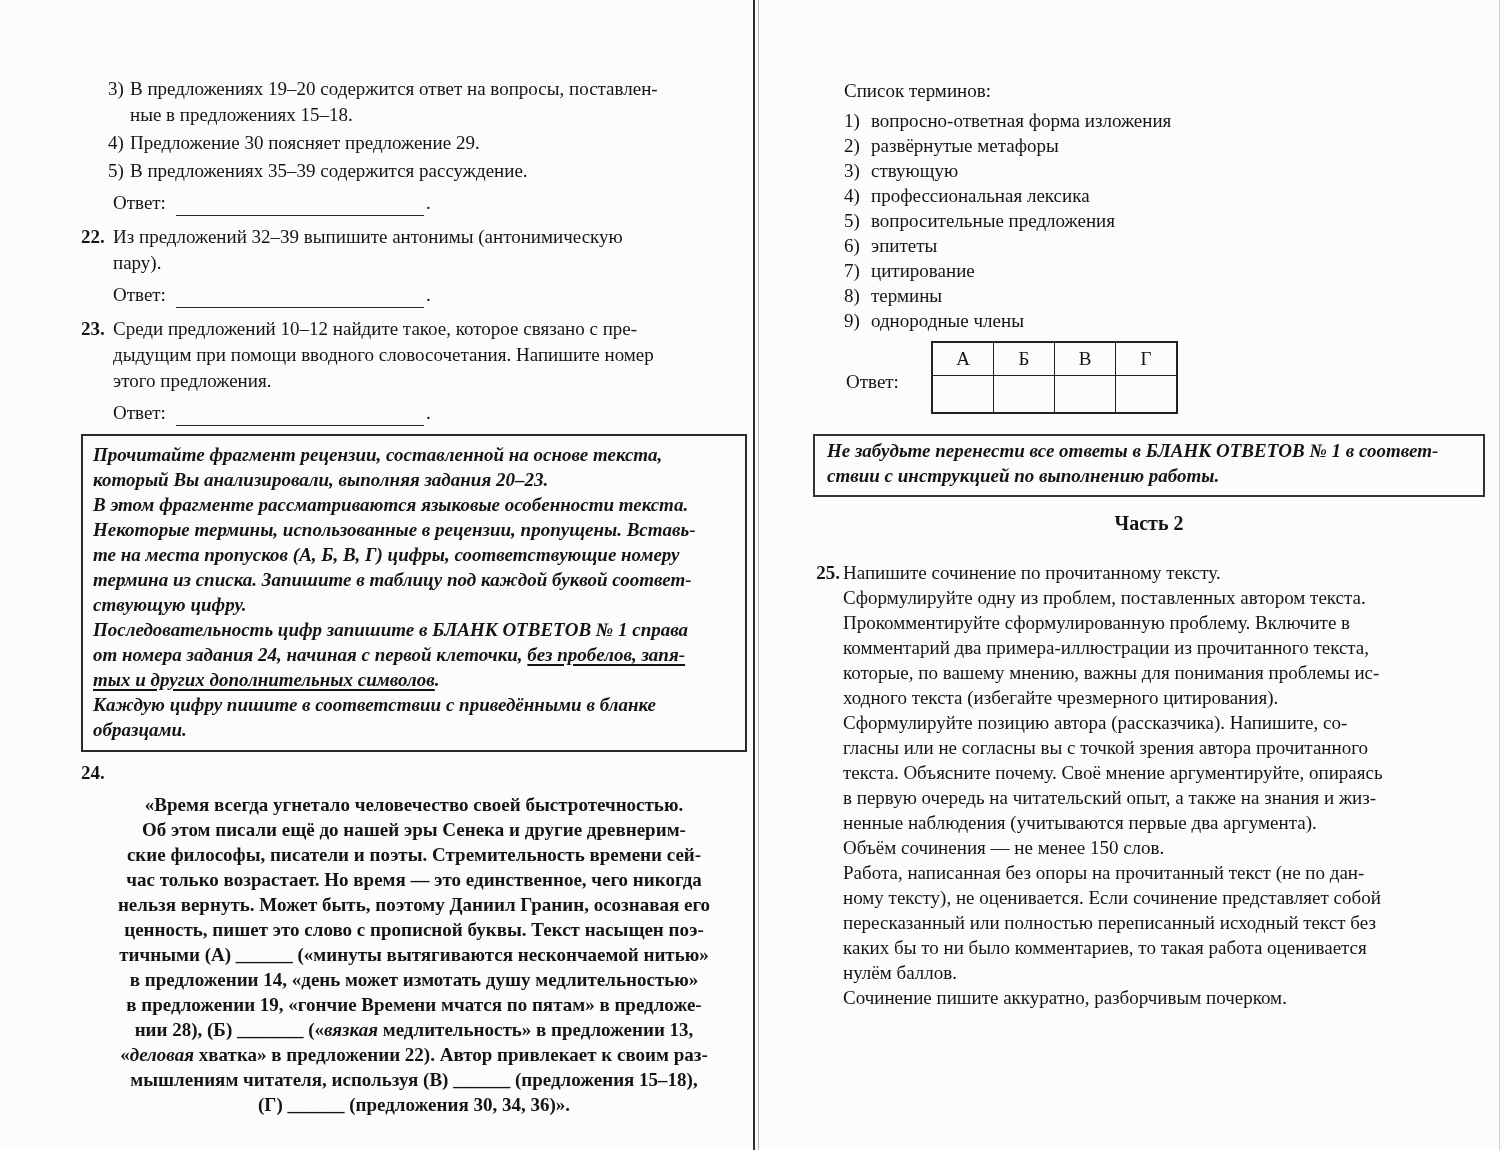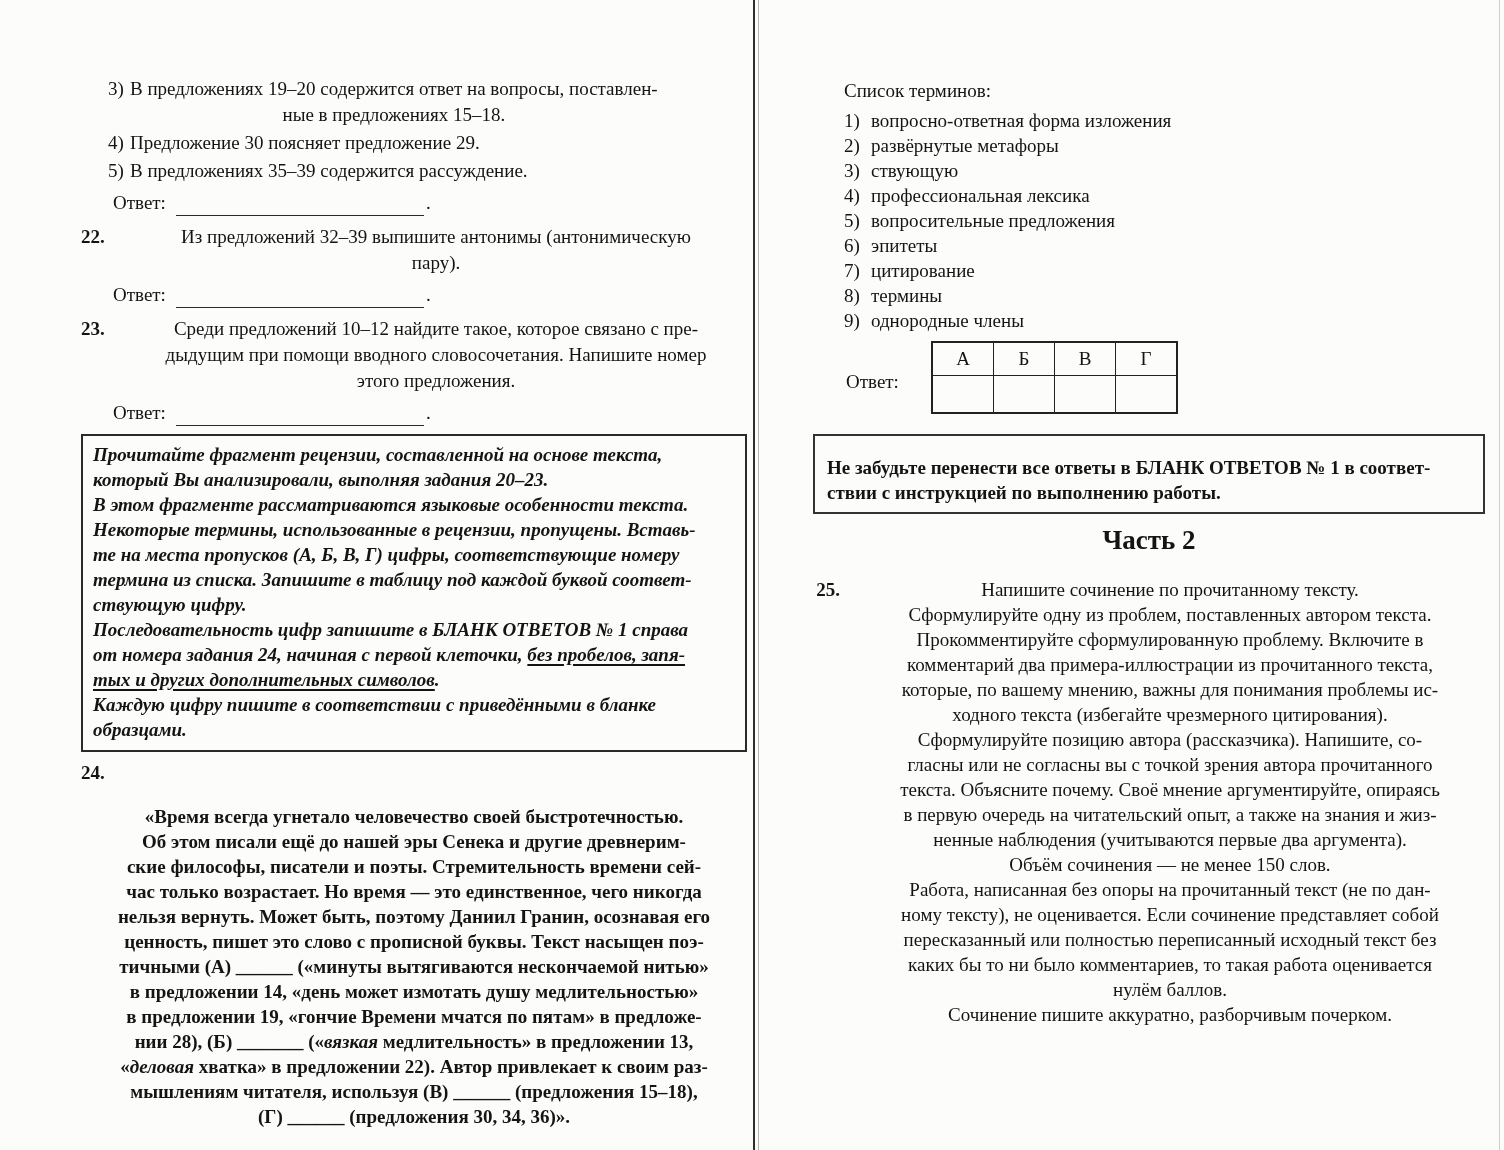--- a/index.html
+++ b/index.html
@@ -13,30 +13,30 @@
   }
   
   .gutter{position:absolute;left:753px;top:0;width:2px;height:1150px;background:#2f2f2f;}
   .gutter-shadow{position:absolute;left:758px;top:0;width:1px;height:1150px;background:#b5b5b2;}
   .scan-edge{position:absolute;left:1499px;top:0;width:1px;height:1150px;background:#cfcfcc;}
 
   .col{position:absolute;font-size:19px;line-height:26px;}
   .col-left{left:81px;top:76px;width:666px;}
   .col-right{left:813px;top:78px;width:672px;}
 
-  .pre{white-space:pre-line;text-align:center;}
+  .pre{white-space:pre-line;}
 
   
   .opt{display:flex;margin-left:27px;margin-bottom:2px;}
   .opt .marker{flex:0 0 22px;}
   .term{display:flex;margin-left:31px;}
   .term .marker{flex:0 0 27px;}
 
   
-  .task{display:flex;margin-top:8px;gap:12px;}
+  .task{display:flex;margin-top:8px;}
   .task .tnum{flex:0 0 32px;font-weight:bold;}
   .task .ttext{flex:1 1 auto;}
 
   
   .answer-row{display:flex;align-items:flex-end;margin:6px 0 8px 32px;height:26px;}
   .answer-row .alabel{margin-right:10px;}
   .answer-row .blank{display:inline-block;width:248px;border-bottom:1.6px solid #2a2a2a;height:20px;}
   .answer-row .aperiod{margin-left:2px;}
 
   
@@ -66,27 +66,27 @@
     border:1.6px solid #222;
     font-size:19px;
   }
   table.ans .hrow td{height:30px;}
   table.ans .brow td{height:34px;}
   table.ans{border:2px solid #222;}
 
   .note-box{
     margin-top:20px;
     border:2px solid #333;
-    padding:19px 12px 7px 12px;
-    font-weight:bold;
+    padding:2px 12px 7px 12px;
+    font-weight:bold;font-style:italic;
     line-height:25px;
     white-space:pre-line;
   }
   .note-box.second{margin-top:9px;text-align:center;}
-  .part-heading{margin-top:13px;text-align:center;font-weight:bold;font-size:27px;line-height:27px;}
+  .part-heading{margin-top:13px;text-align:center;font-weight:bold;font-size:20px;line-height:27px;}
   .task25{margin-top:23px;line-height:25px;}
   .task25 .tnum{flex:0 0 30px;text-align:center;}
 </style>
 </head>
 <body>
 
 <div class="sheet">
 
   <div class="gutter"></div>
   <div class="gutter-shadow"></div>

